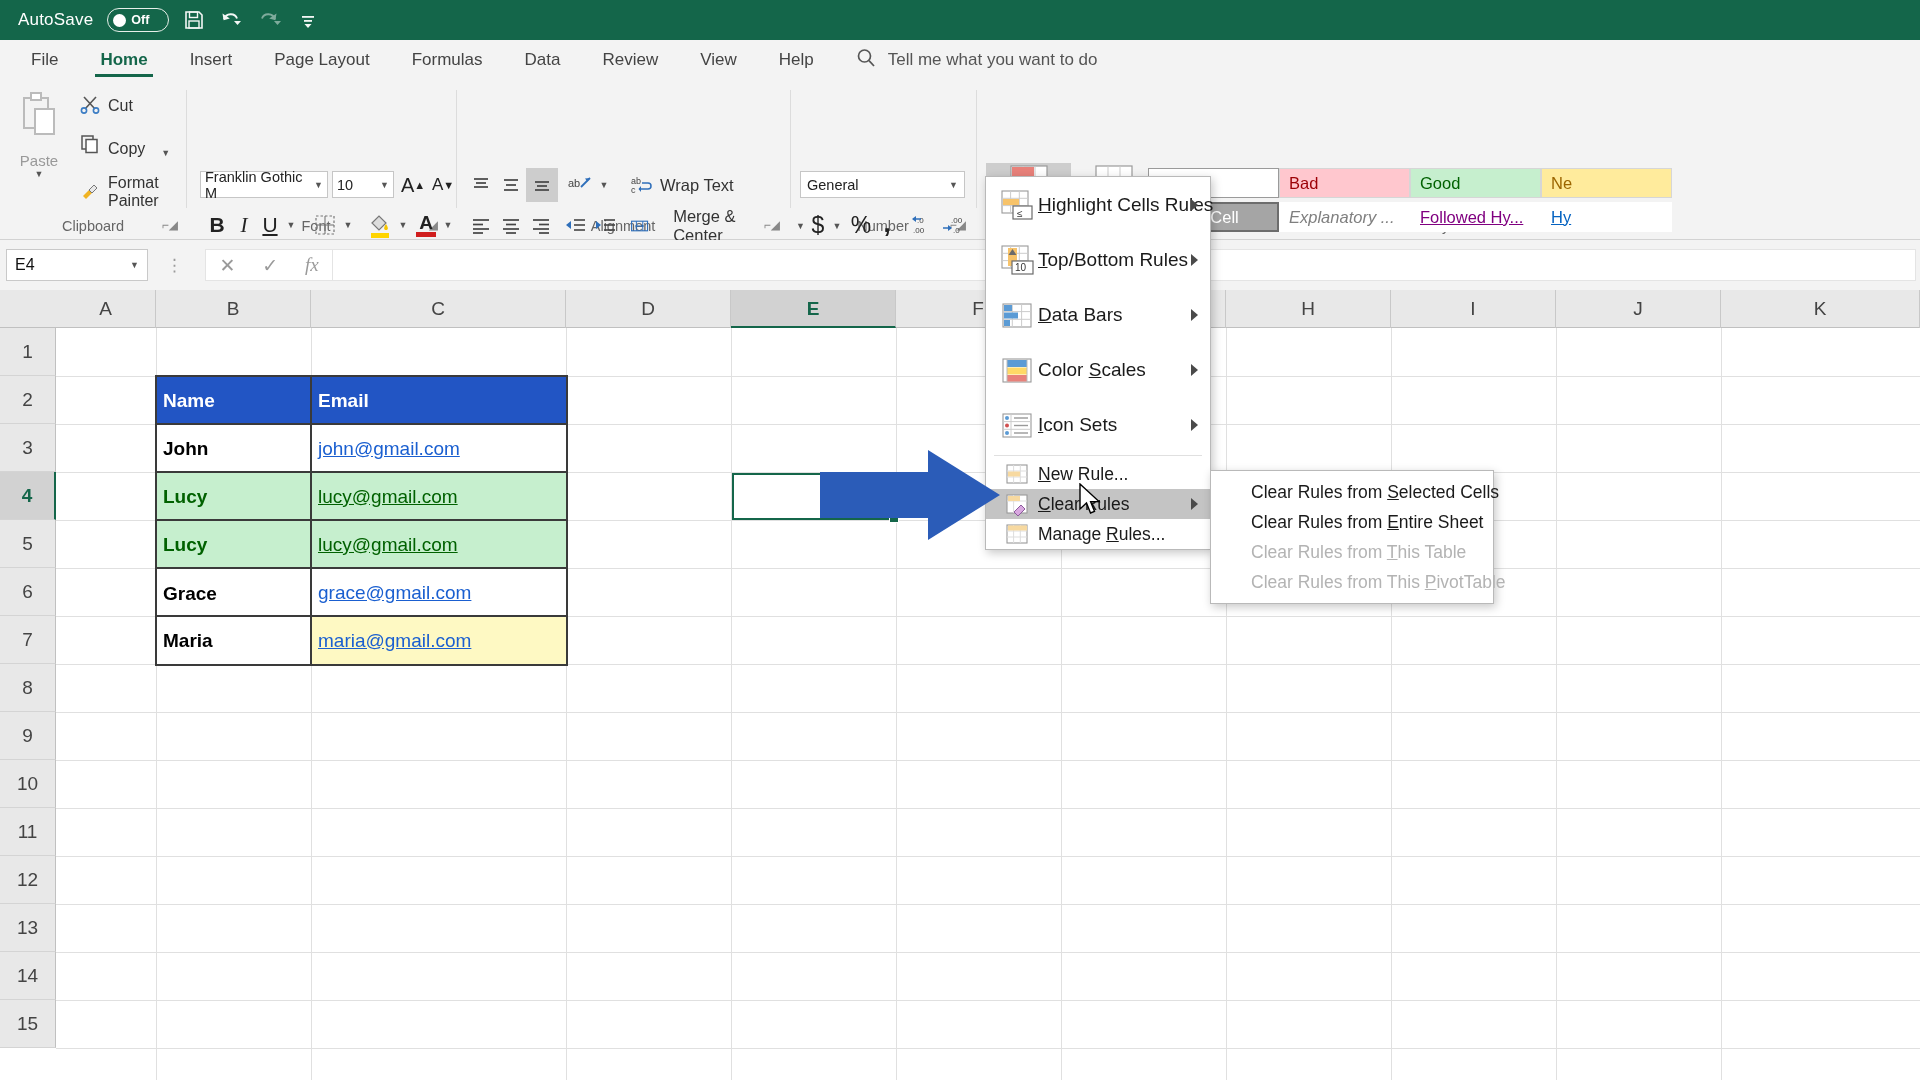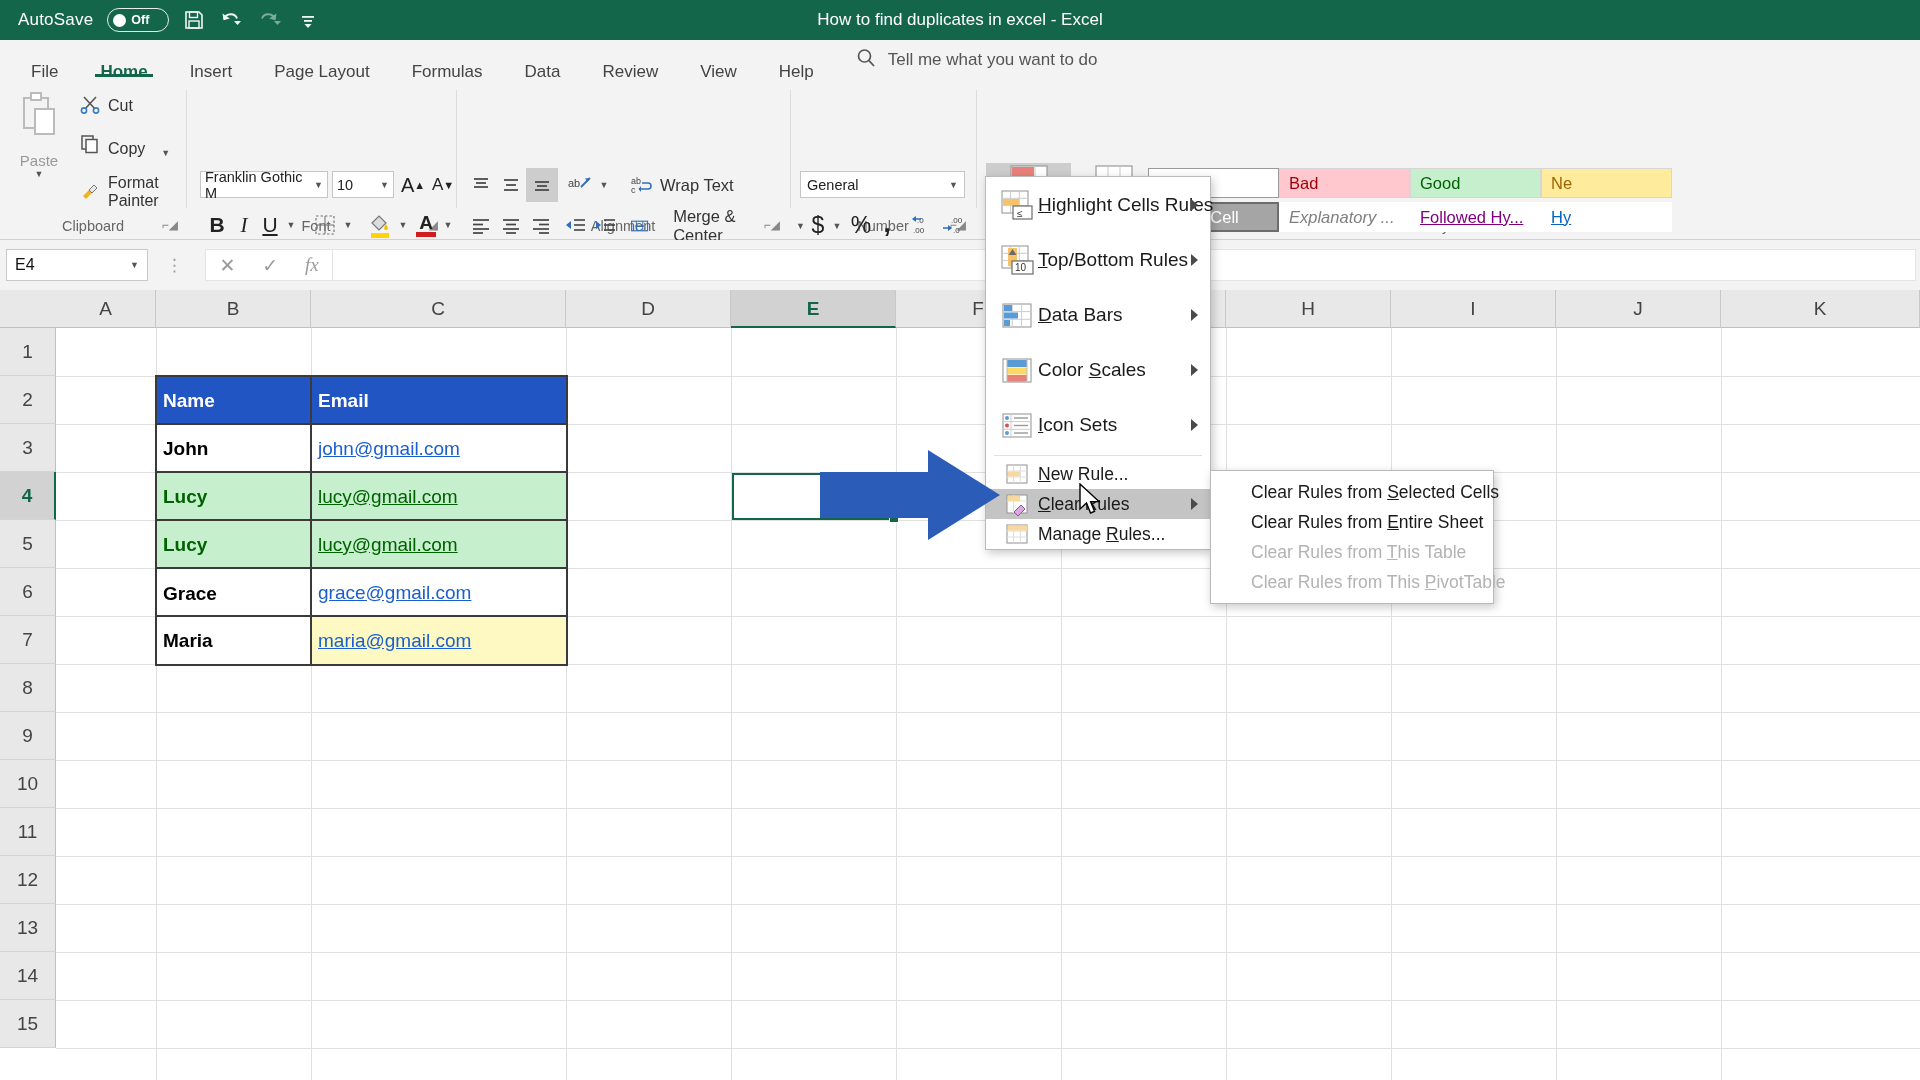--- a/index.html
+++ b/index.html
@@ -30,21 +30,21 @@
     position: absolute; left: 0; width: 1920px; text-align: center;
     font-size: 17px; pointer-events: none;
   }
 
   
   .tabbar {
     position: absolute; top: 40px; left: 0; width: 1920px; height: 40px;
     background: #f3f3f3; display: flex; align-items: center;
     padding-left: 10px; font-size: 17px; color: #444;
   }
-  .tab { padding: 12px 21px; height: 40px; line-height: 40px; cursor: default; white-space: nowrap; text-align: center; }
+  .tab { padding: 0 21px; height: 40px; line-height: 40px; cursor: default; white-space: nowrap; text-align: center; }
   .tab.active { color: #14664a; font-weight: bold; position: relative; }
   .tab.active::after {
     content: ""; position: absolute; left: 16px; right: 16px; bottom: 3px;
     height: 3.5px; background: #14664a;
   }
   .tellme { display: flex; align-items: center; gap: 11px; margin-left: 20px; color: #555; }
 
   
   .ribbon {
     position: absolute; top: 80px; left: 0; width: 1920px; height: 160px;
@@ -225,21 +225,20 @@
           </svg>
       </span>
       <span class="qat-icon">
         <svg width="18" height="22" viewBox="0 0 18 22">
             <rect x="3" y="7" width="12" height="1.8" fill="#fff"></rect>
             <rect x="5" y="11" width="8" height="1.8" fill="#fff"></rect>
             <path d="M5.5 15 l3.5 4 3.5-4z" fill="#fff"></path>
           </svg>
       </span>
     </div>
-    <div class="titlebar-title">How to find duplicates in excel  -  Excel</div>
   </div>
 
   <div class="tabbar">
     <div class="tab">File</div>
     <div class="tab active">Home</div>
     <div class="tab">Insert</div>
     <div class="tab">Page Layout</div>
     <div class="tab">Formulas</div>
     <div class="tab">Data</div>
     <div class="tab">Review</div>

